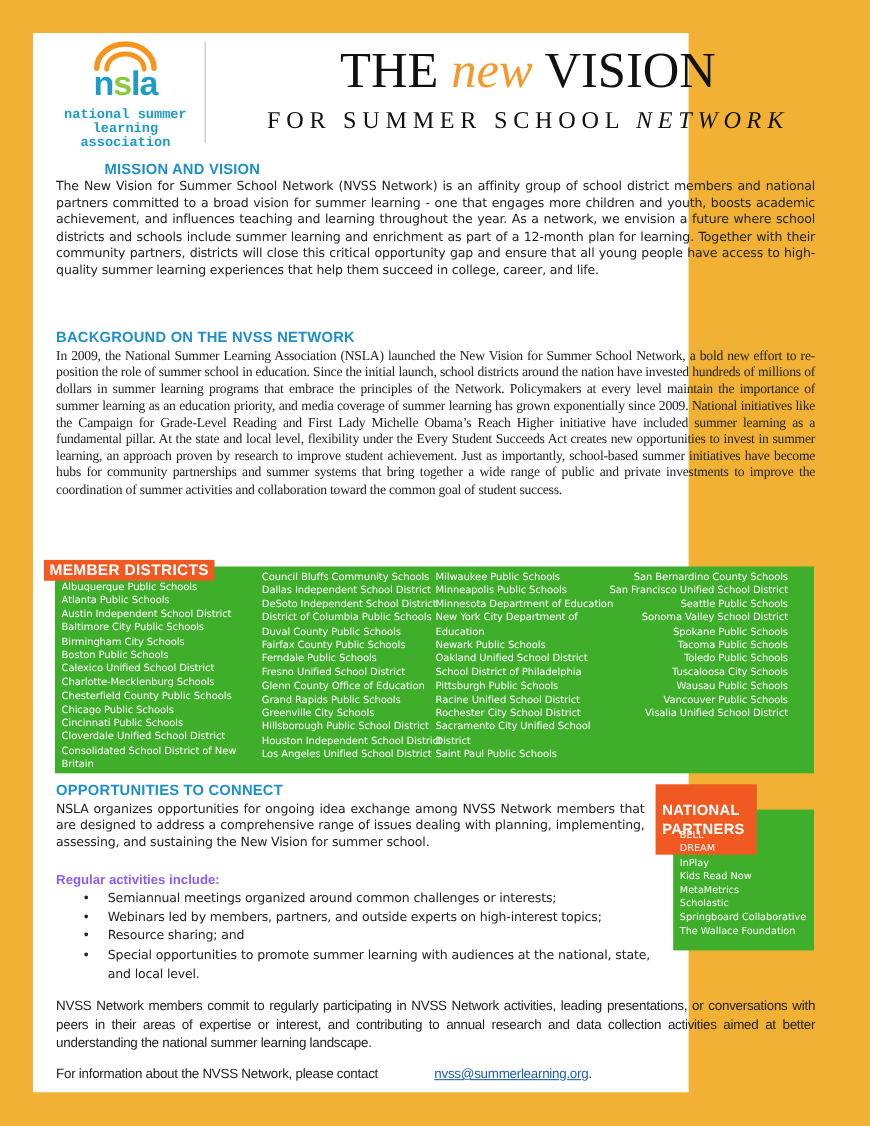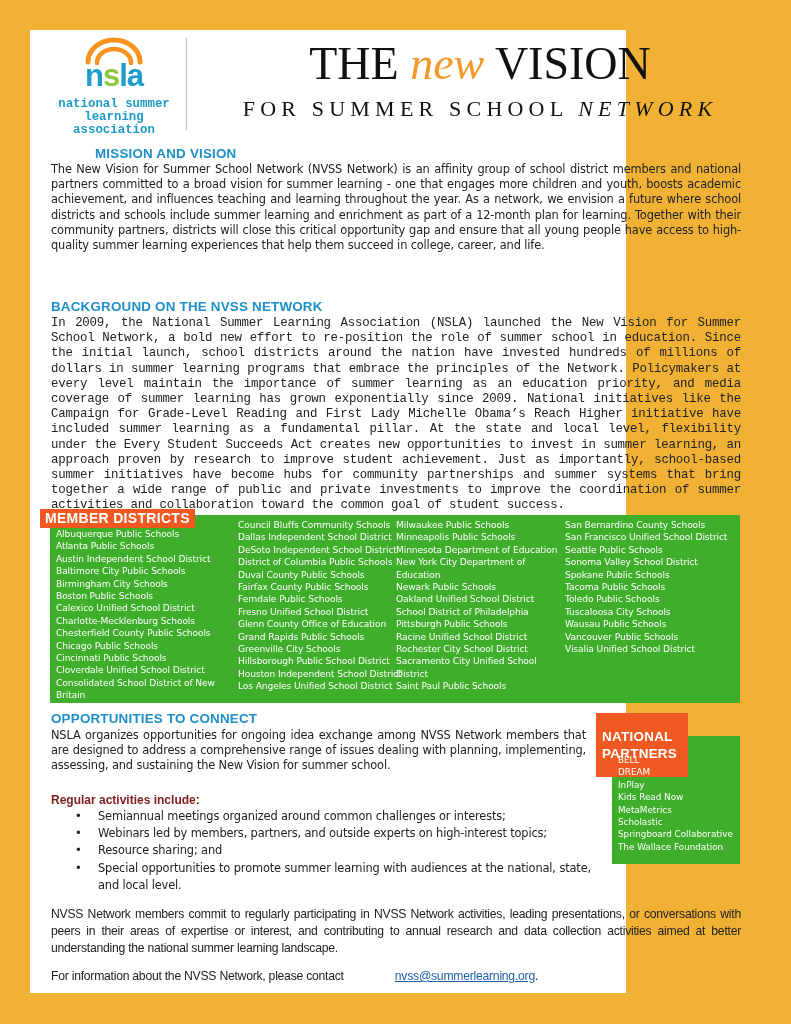--- a/index.html
+++ b/index.html
@@ -46,21 +46,21 @@
     font-family: "Liberation Sans", sans-serif; font-weight: bold;
     font-size: 13.4px; color: #1E8FC8; letter-spacing: 0.2px;
   }
   .para {
     position: absolute; left: 21px; width: 690px;
     font-family: "DejaVu Sans", sans-serif;
     font-size: 11.4px; line-height: 15.2px; color: #222;
     text-align: justify; letter-spacing: -0.15px;
   }
   .para.narrow {
-    font-family: Liberation Mono, monospace;
+    font-family: Liberation Serif, serif;
     font-size: 12.4px; line-height: 15.2px; letter-spacing: -0.2px;
   }
 
   
   .green-box {
     position: absolute; left: 20px; top: 485px; width: 690px; height: 188px;
     background: #3FAE2A;
   }
   .label-orange {
     position: absolute; background: #F05A22; color: #fff;
@@ -72,40 +72,40 @@
     position: absolute; top: 489px;
     font-family: "DejaVu Sans", sans-serif;
     font-size: 9.1px; line-height: 12.4px; color: #fff; letter-spacing: -0.1px;
   }
   .col div { white-space: nowrap; }
   .col1 { left: 26px; top: 498px; width: 165px; }
   .col1 div { white-space: normal; }
   .col2 { left: 208px; }
   .col3 { left: 366px; width: 165px; }
   .col3 div { white-space: normal; }
-  .col4 { left: 535px; }
+  .col4 { left: 524px; text-align: right; }
 
   
   .np-box {
     position: absolute; left: 582px; top: 706px; width: 128px; height: 128px;
     background: #3FAE2A;
   }
   .np-label { left: 566px; top: 683px; padding: 15px 6px; width: 80px; font-size: 13.4px; line-height: 17px; }
   .np-list {
     position: absolute; left: 588px; top: 724px;
     font-family: "DejaVu Sans", sans-serif;
     font-size: 8.8px; line-height: 12.4px; color: #fff;
   }
   .np-list div { white-space: nowrap; }
 
   .opp-para { width: 535px; }
   .sub-heading {
     position: absolute; left: 21px; top: 763px;
     font-family: "Liberation Sans", sans-serif; font-weight: bold;
-    font-size: 12px; color: #7f1d1d;
+    font-size: 12px; color: #8b5cf6;
   }
   .bullets { position: absolute; left: 21px; top: 778px; width: 540px; }
   .bullet {
     position: relative; padding-left: 47px;
     font-family: "DejaVu Sans", sans-serif;
     font-size: 11.4px; line-height: 17.2px; color: #222; letter-spacing: -0.15px;
     text-align: justify;
   }
   .bullet .dot { position: absolute; left: 24px; top: 0; }
   .closing {

